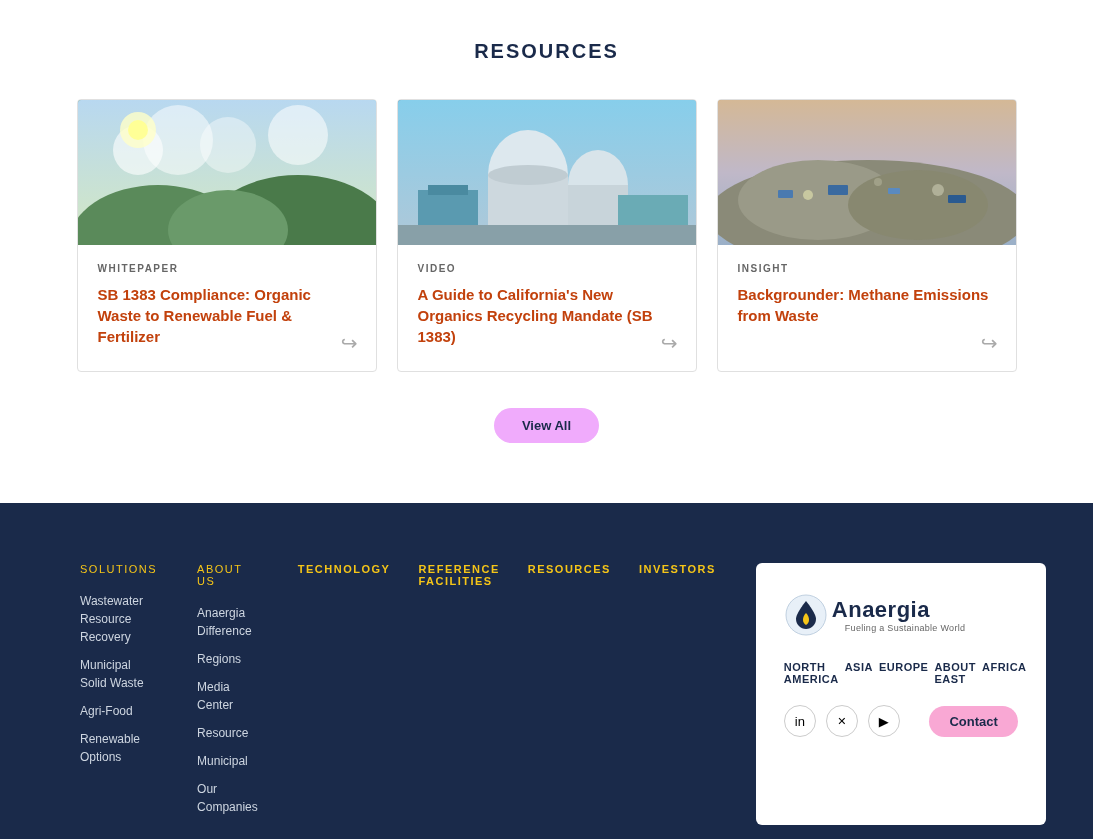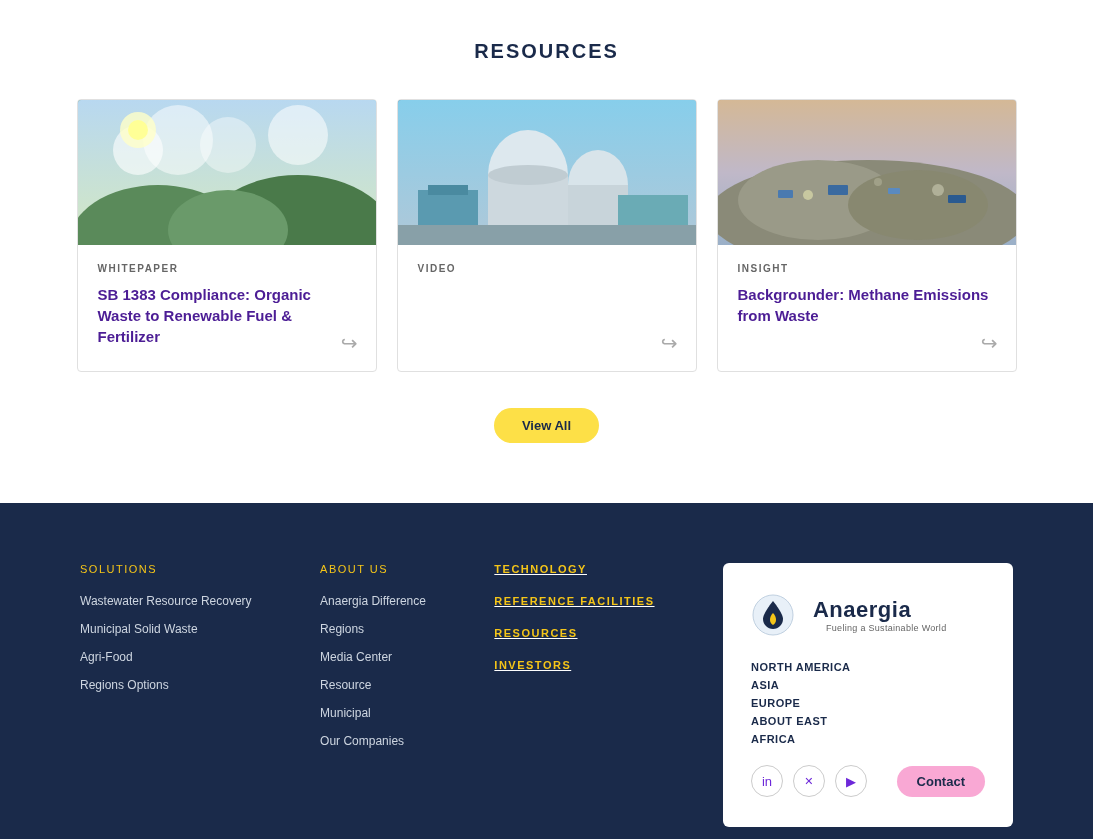--- a/index.html
+++ b/index.html
@@ -58,30 +58,30 @@
       font-size: 10px;
       font-weight: 600;
       letter-spacing: 1.5px;
       color: #666;
       text-transform: uppercase;
       margin-bottom: 10px;
     }
     .card-title {
       font-size: 15px;
       font-weight: 700;
-      color: #4c1d95;
+      color: #c2410c;
       line-height: 1.4;
       flex: 1;
     }
     .view-all-wrapper {
       text-align: center;
       margin-top: 36px;
     }
     .view-all-btn {
-      background: #fde047;
+      background: #f0abfc;
       color: #1a2a4a;
       border: none;
       border-radius: 24px;
       padding: 10px 28px;
       font-size: 13px;
       font-weight: 600;
       cursor: pointer;
     }
 
     
@@ -112,23 +112,21 @@
     }
     .footer-col ul li a {
       color: #cdd5e0;
       text-decoration: none;
       font-size: 12px;
     }
 
     
     .footer-nav-links {
       display: flex;
-      flex-direction: column;
-      gap: 20px;
-      text-decoration: underline;
+      gap: 28px;
     }
     .footer-nav-link {
       font-size: 11px;
       font-weight: 700;
       letter-spacing: 1.5px;
       color: #f5c518;
       text-decoration: none;
       text-transform: uppercase;
       cursor: pointer;
     }
@@ -139,21 +137,21 @@
       border-radius: 6px;
       padding: 30px 28px;
       min-width: 290px;
       display: flex;
       flex-direction: column;
       gap: 20px;
     }
     .anaergia-logo {
       display: flex;
       align-items: center;
-      gap: 18px;
+      gap: 4px;
       margin-bottom: 4px;
     }
     .anaergia-logo-icon {
       width: 44px;
       height: 44px;
     }
     .anaergia-logo-text-group {
       display: flex;
       flex-direction: column;
     }
@@ -164,21 +162,21 @@
       letter-spacing: 0.5px;
     }
     .anaergia-tagline {
       font-size: 9px;
       color: #666;
       letter-spacing: 0.3px;
       padding-left: 13px;
     }
     .regions-list {
       display: flex;
-      flex-direction: column;
+      flex-direction: row;
       gap: 6px;
     }
     .region-item {
       font-size: 11px;
       color: #1a2a4a;
       font-weight: 600;
       letter-spacing: 0.5px;
     }
     .social-icons {
       display: flex;
@@ -187,21 +185,21 @@
     }
     .social-icon {
       width: 32px;
       height: 32px;
       border-radius: 50%;
       border: 1.5px solid #ccc;
       display: flex;
       align-items: center;
       justify-content: center;
       cursor: pointer;
-      color: #6d28d9;
+      color: #000000;
       font-size: 13px;
       text-decoration: none;
     }
     .contact-btn {
       background: #f9a8d4;
       color: #1a2a4a;
       border: none;
       border-radius: 20px;
       padding: 8px 20px;
       font-size: 13px;
@@ -281,20 +279,21 @@
 
           <rect x="20" y="90" width="60" height="40" fill="#5a9ab0"></rect>
           <rect x="30" y="85" width="40" height="10" fill="#4a8aa0"></rect>
           <rect x="220" y="95" width="70" height="35" fill="#6aabb5"></rect>
 
           <rect x="0" y="125" width="300" height="20" fill="#88a0a8"></rect>
         </svg>
       </div>
       <div class="card-body">
         <span class="card-tag">VIDEO</span>
+        <span class="card-title">A Guide to California's New Organics Recycling Mandate (SB 1383)</span>
         <span class="curved-arrow">↪</span>
       </div>
     </div>
 
     <div class="card">
       <div class="card-image card-image-3">
         <svg width="300" height="145" viewBox="0 0 300 145" xmlns="http://www.w3.org/2000/svg">
           <defs>
             <linearGradient id="sky3" x1="0%" y1="0%" x2="0%" y2="100%">
               <stop offset="0%" style="stop-color:#d4b896"></stop>
@@ -332,21 +331,21 @@
 
 <footer class="footer">
   <div class="footer-main">
 
     <div class="footer-col">
       <h4>SOLUTIONS</h4>
       <ul>
         <li><a>Wastewater Resource Recovery</a></li>
         <li><a>Municipal Solid Waste</a></li>
         <li><a>Agri-Food</a></li>
-        <li><a>Regions Options</a></li>
+        <li><a>Renewable Options</a></li>
       </ul>
     </div>
 
     <div class="footer-col">
       <h4>ABOUT US</h4>
       <ul>
         <li><a>Anaergia Difference</a></li>
         <li><a>Regions</a></li>
         <li><a>Media Center</a></li>
         <li><a>Resource</a></li>

